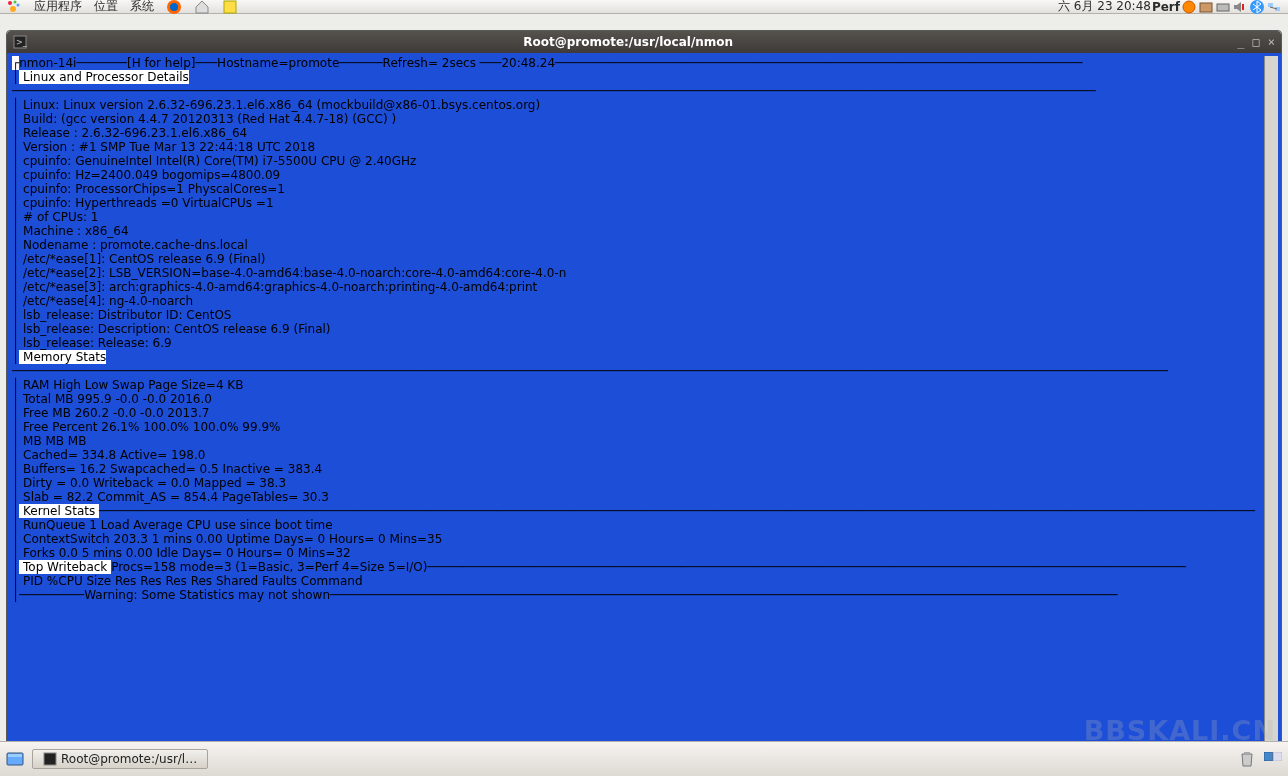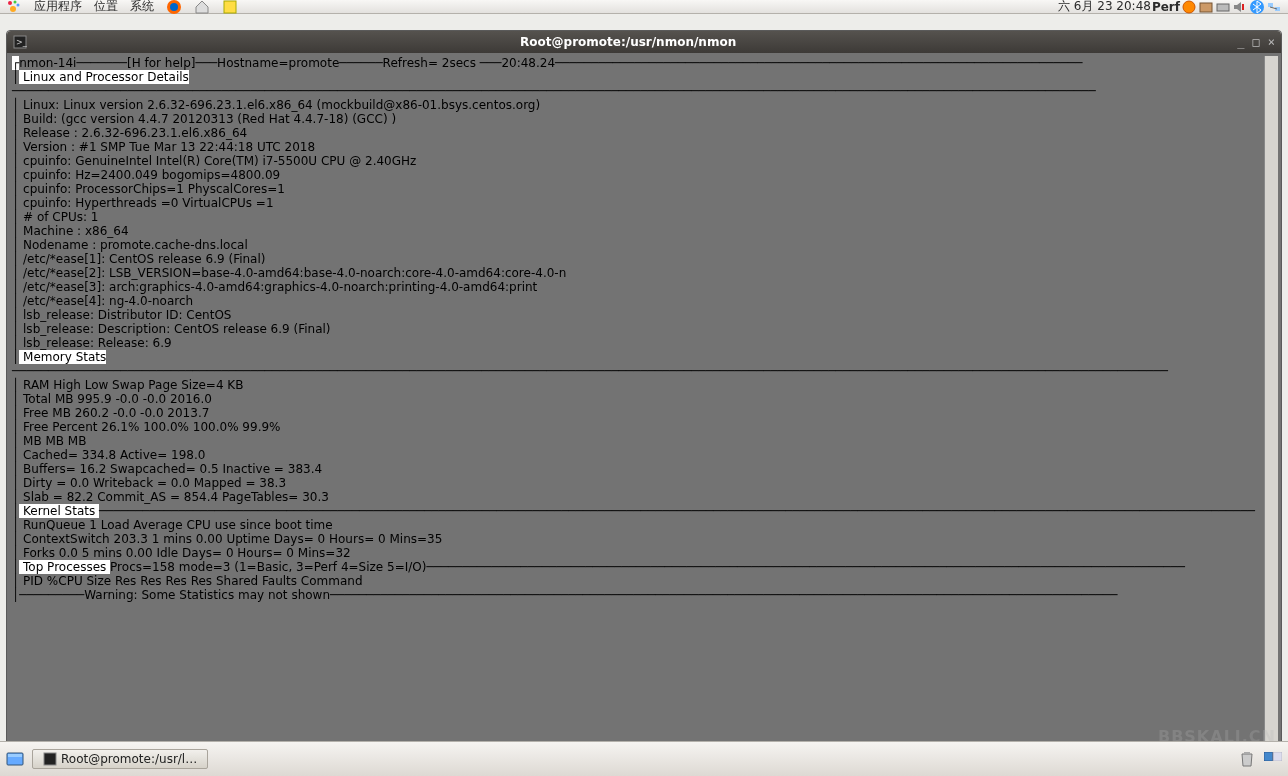--- a/index.html
+++ b/index.html
@@ -63,21 +63,21 @@
     align-items:center;
     padding: 0 8px;
     gap: 18px;
     color:#2a2a2a;
   }
   .menubar span { cursor:pointer; }
 
   
   .term-wrap {
     flex:1;
-    background:#737373;
+    background:#1d4ed8;
     padding: 3px 3px 1px 3px;
     display:flex;
     flex-direction:column;
     overflow:hidden;
   }
   .inv { background:#fff; color:#000; }
   .term-scrollbar {
     width: 14px;
     background: #d6d4cf;
     border-left:1px solid #888;
@@ -108,21 +108,21 @@
     display:flex;
     align-items:center;
     gap:4px;
   }
   .bottom-panel .right { margin-left:auto; display:flex; gap:8px; align-items:center; }
   .desktop-icon { width:18px; height:18px; }
   .watermark {
     position:absolute;
     right:12px; bottom:30px;
     color: rgba(180,180,180,0.25);
-    font-size: 16px;
+    font-size: 27px;
     font-weight:bold;
     letter-spacing:1px;
     pointer-events:none;
     margin-top:9px;
   }
 </style>
 </head>
 <body>
 
 <div class="top-panel">
@@ -196,21 +196,21 @@
 </div>
 
 <div class="window">
   <div class="titlebar">
     <span class="left-icon">
       <svg viewBox="0 0 14 14">
           <rect x="1" y="1" width="12" height="12" fill="#222" stroke="#888"></rect>
           <text x="3" y="10" font-size="8" fill="#ccc">&gt;_</text>
         </svg>
     </span>
-    <span class="title">Root@promote:/usr/nmon/nmon</span>
+    <span class="title">Root@promote:/usr/local/nmon</span>
     <span class="wm-icon">_</span>
     <span class="wm-icon">□</span>
     <span class="wm-icon">×</span>
   </div>
 
 
   <div class="term-wrap">
     <div class="term-body">
       <div class="term-lines" id="term-lines">
           <div><span class="inv">┌</span>nmon-14i───────[H for help]───Hostname=promote──────Refresh= 2secs ───20:48.24─────────────────────────────────────────────────────────────────────────</div>
@@ -240,21 +240,21 @@
           <div>│ Free Percent   26.1%   100.0%   100.0%    99.9%</div>
           <div>│             MB                  MB                  MB</div>
           <div>│                     Cached=    334.8     Active=    198.0</div>
           <div>│ Buffers=    16.2 Swapcached=      0.5  Inactive =    383.4</div>
           <div>│ Dirty  =     0.0 Writeback =      0.0  Mapped   =     38.3</div>
           <div>│ Slab   =    82.2 Commit_AS =    854.4 PageTables=     30.3</div>
           <div>│<span class="inv"> Kernel Stats </span>────────────────────────────────────────────────────────────────────────────────────────────────────────────────────────────────────────────────────────────────</div>
           <div>│ RunQueue              1   Load Average    CPU use since boot time</div>
           <div>│ ContextSwitch     203.3    1 mins  0.00    Uptime Days=  0 Hours= 0 Mins=35</div>
           <div>│ Forks               0.0    5 mins  0.00    Idle   Days=  0 Hours= 0 Mins=32</div>
-          <div>│<span class="inv"> Top Processes </span>Procs=158 mode=3 (1=Basic, 3=Perf 4=Size 5=I/O)─────────────────────────────────────────────────────────────────────────────────────────────────────────</div>
+          <div>│<span class="inv"> Top Writeback </span>Procs=158 mode=3 (1=Basic, 3=Perf 4=Size 5=I/O)─────────────────────────────────────────────────────────────────────────────────────────────────────────</div>
           <div>│  PID       %CPU    Size     Res     Res     Res     Res    Shared    Faults  Command</div>
           <div>│─────────Warning: Some Statistics may not shown─────────────────────────────────────────────────────────────────────────────────────────────────────────────</div>
         </div>
       <div class="term-scrollbar"></div>
     </div>
   </div>
 </div>
 
 <div class="watermark">BBSKALI.CN</div>
 

